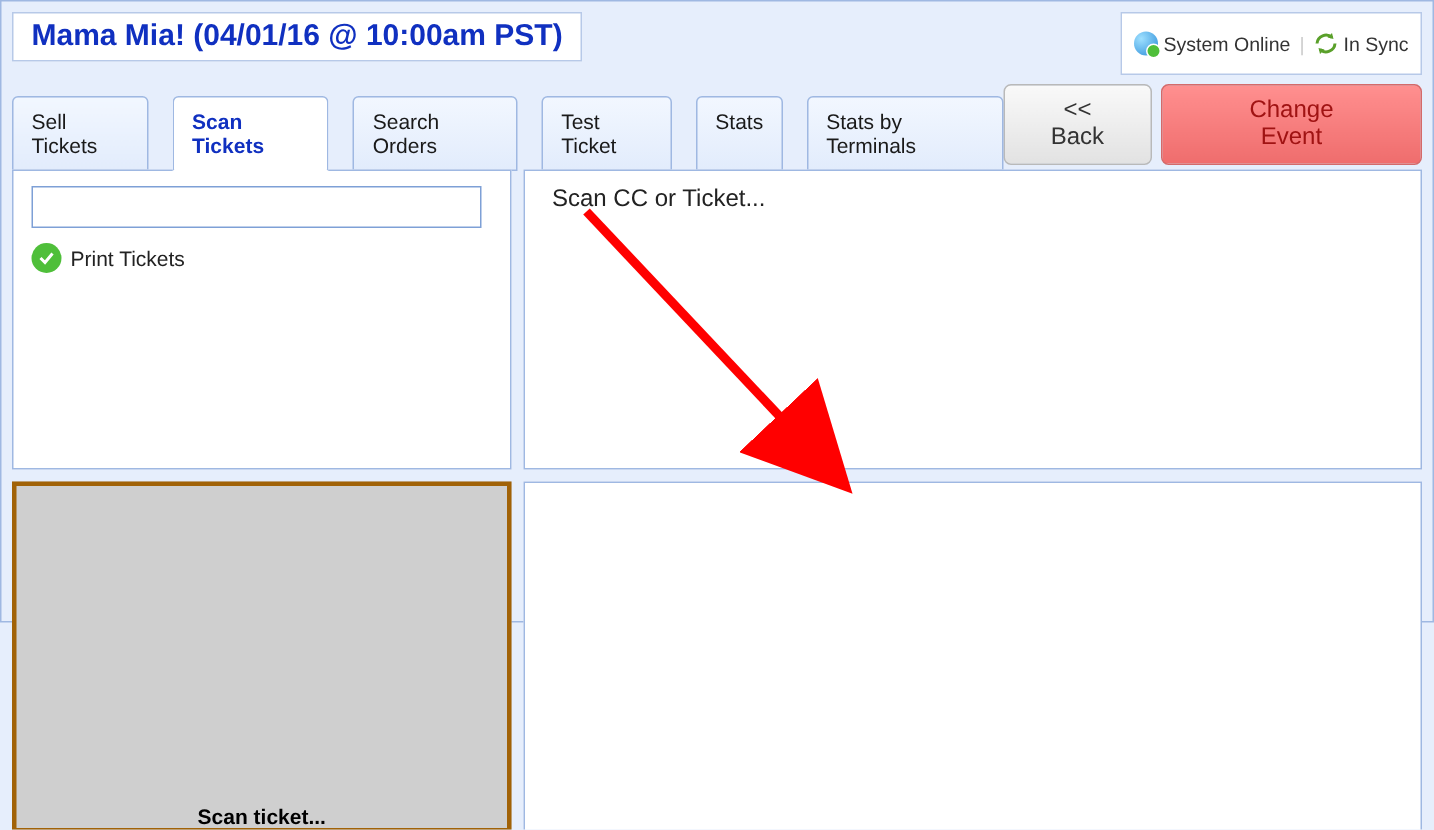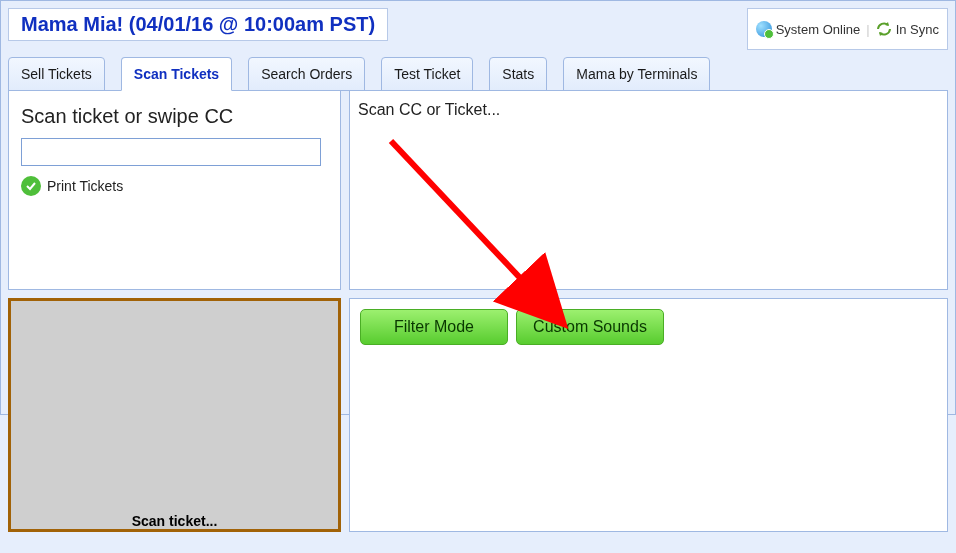--- a/index.html
+++ b/index.html
@@ -123,21 +123,21 @@
     width:300px; height:28px; border:1px solid #7ea0d6;
     padding:3px 6px; font-size:14px;
   }
   .print-row { margin-top:10px; display:flex; align-items:center; gap:6px; font-size:14px; color:#222;}
   .check-icon {
     width:20px;height:20px;border-radius:50%;background:#4fbf3a;
     display:inline-flex;align-items:center;justify-content:center;
   }
   .check-icon svg{width:12px;height:12px;}
   
-  .scan-msg { padding:10px 8px; font-size:16px; color:#222; }
+  .scan-msg { padding:10px 18px; font-size:16px; color:#222; }
   
   .gray-panel {
     background:#cfcfcf; border:3px solid #a16207;
     display:flex;align-items:flex-end;justify-content:center;
     font-weight:bold; font-size:14px; color:#000;
   }
   
   .orders-panel { padding:10px 10px 8px 10px; display:flex; flex-direction:column; }
   .green-btns { display:flex; gap:8px; margin-bottom:16px;}
   .gbtn {
@@ -207,52 +207,51 @@
     </div>
   </div>
 
   <div class="tabrow">
     <div class="tabs">
       <div class="tab">Sell Tickets</div>
       <div class="tab active">Scan Tickets</div>
       <div class="tab">Search Orders</div>
       <div class="tab">Test Ticket</div>
       <div class="tab">Stats</div>
-      <div class="tab">Mama by Terminals</div>
+      <div class="tab">Stats by Terminals</div>
+    </div>
+    <div class="topbtns">
+      <div class="btn btn-back">&lt;&lt; Back</div>
+      <div class="btn btn-change">Change Event</div>
     </div>
   </div>
 
   <div class="main">
 
     <div class="panel scan-panel">
-      <h2>Scan ticket or swipe CC</h2>
       <input class="scan-input" value="" style="">
       <div class="print-row">
         <span class="check-icon">
           <svg viewBox="0 0 12 12">
               <path fill="none" stroke="#fff" stroke-width="2" d="M2 6l3 3 5-6"></path>
             </svg>
         </span>
         <span>Print Tickets</span>
       </div>
     </div>
 
     <div class="panel">
       <div class="scan-msg">Scan CC or Ticket...</div>
     </div>
 
     <div class="gray-panel">
       <span>Scan ticket...</span>
     </div>
 
     <div class="panel orders-panel">
-      <div class="green-btns">
-        <div class="gbtn">Filter Mode</div>
-        <div class="gbtn">Custom Sounds</div>
-      </div>
     </div>
   </div>
 
   <svg class="arrow" width="220" height="210">
     <defs>
       <marker id="ah" markerWidth="12" markerHeight="12" refX="9" refY="6" orient="auto">
         <path d="M0,0 L12,6 L0,12 z" fill="#ff0000"></path>
       </marker>
     </defs>
     <line x1="20" y1="10" x2="185" y2="185" stroke="#ff0000" stroke-width="6" marker-end="url(#ah)"></line>

